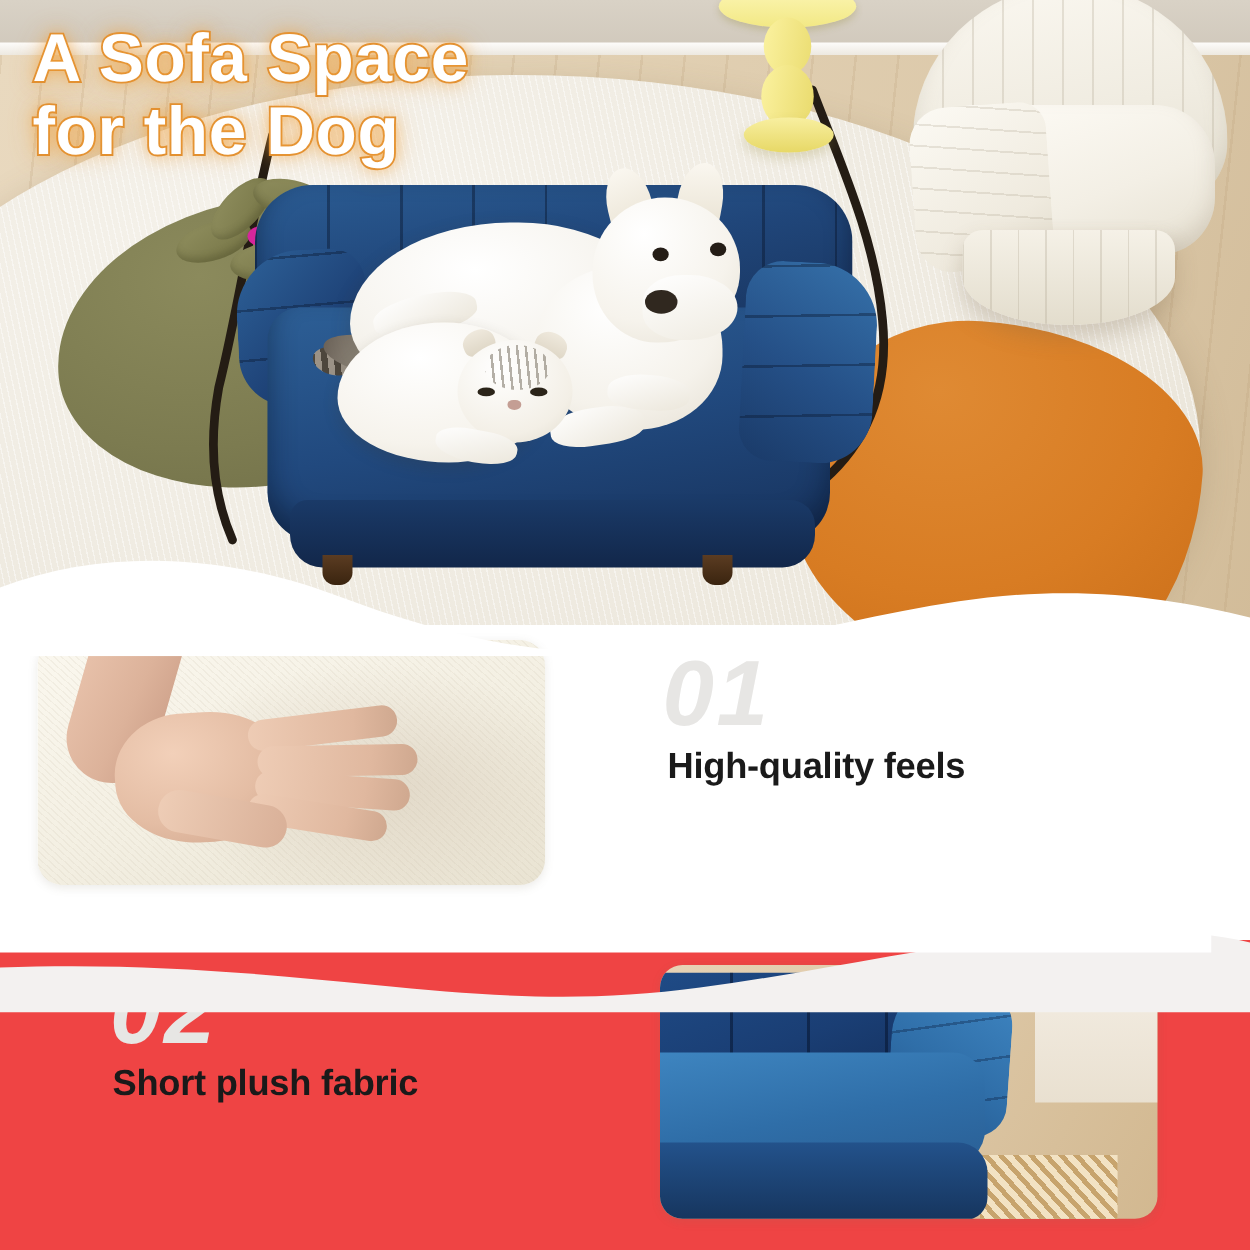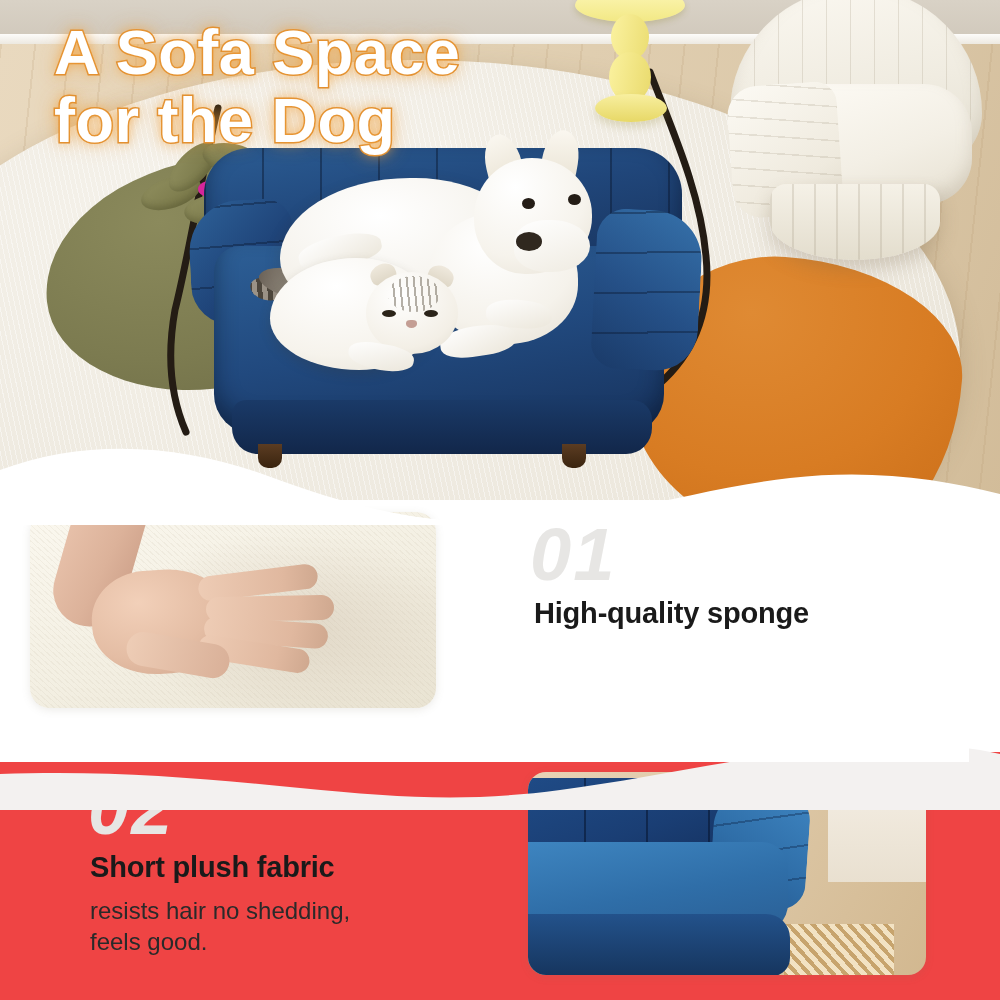--- a/index.html
+++ b/index.html
@@ -321,32 +321,31 @@
     position: absolute;
     border-radius: 40% 40% 48% 48%;
     background: linear-gradient(160deg,#ffffff,#eae5d9);
   }
 
   
   #title {
     position: absolute;
     left: 26px; top: 18px;
     z-index: 40;
-    font-size: 63px;
+    font-size: 54px;
     font-weight: 700;
     line-height: 1.08;
     letter-spacing: 0.5px;
     color: #ffffff;
     -webkit-text-stroke: 3px #e08e30;
     paint-order: stroke fill;
     text-shadow:
       0 0 12px rgba(240,160,60,.75),
       0 0 22px rgba(240,160,60,.45);
     white-space: pre-line;
-    margin-left: 28px;
   }
 
   
   #wave1 {
     position: absolute;
     left: 0; top: 430px;
     width: 1000px; height: 95px;
     z-index: 30;
   }
 
@@ -597,35 +596,33 @@
       <div class="forearm"></div>
       <div class="palm"></div>
       <div class="finger" style="left:168px;top:58px;width:120px;height:25px;transform:rotate(-7deg);"></div>
       <div class="finger" style="left:176px;top:84px;width:128px;height:25px;transform:rotate(-1deg);"></div>
       <div class="finger" style="left:174px;top:108px;width:124px;height:25px;transform:rotate(4deg);"></div>
       <div class="finger" style="left:168px;top:130px;width:112px;height:24px;transform:rotate(9deg);"></div>
       <div class="thumb"></div>
     </div>
 
     <div class="num" id="num01">01</div>
-    <div class="feat-title" id="ttl01">High-quality sponge</div>
+    <div class="feat-title" id="ttl01">High-quality feels</div>
   </div>
 
   <svg id="wave2" viewBox="0 0 1000 80" preserveAspectRatio="none">
     <path d="M0,44 C110,40 200,48 300,58 C400,68 470,72 560,60
              C660,47 760,22 860,16 C920,12 966,16 1000,24
              L1000,80 L0,80 Z" fill="#f3f1f0"></path>
   </svg>
 
   <div id="section02" style="background:#ef4444;">
 
     <div class="num" id="num02">02</div>
     <div class="feat-title" id="ttl02">Short plush fabric</div>
-    <div class="feat-body" id="body02">resists hair no shedding,
-feels good.</div>
 
     <div class="sofa-photo">
       <div class="sp-wall"></div>
       <div class="sp-weave"></div>
       <div class="sp-back"></div>
       <div class="sp-arm"></div>
       <div class="sp-seat"></div>
       <div class="sp-skirt"></div>
     </div>
   </div>

